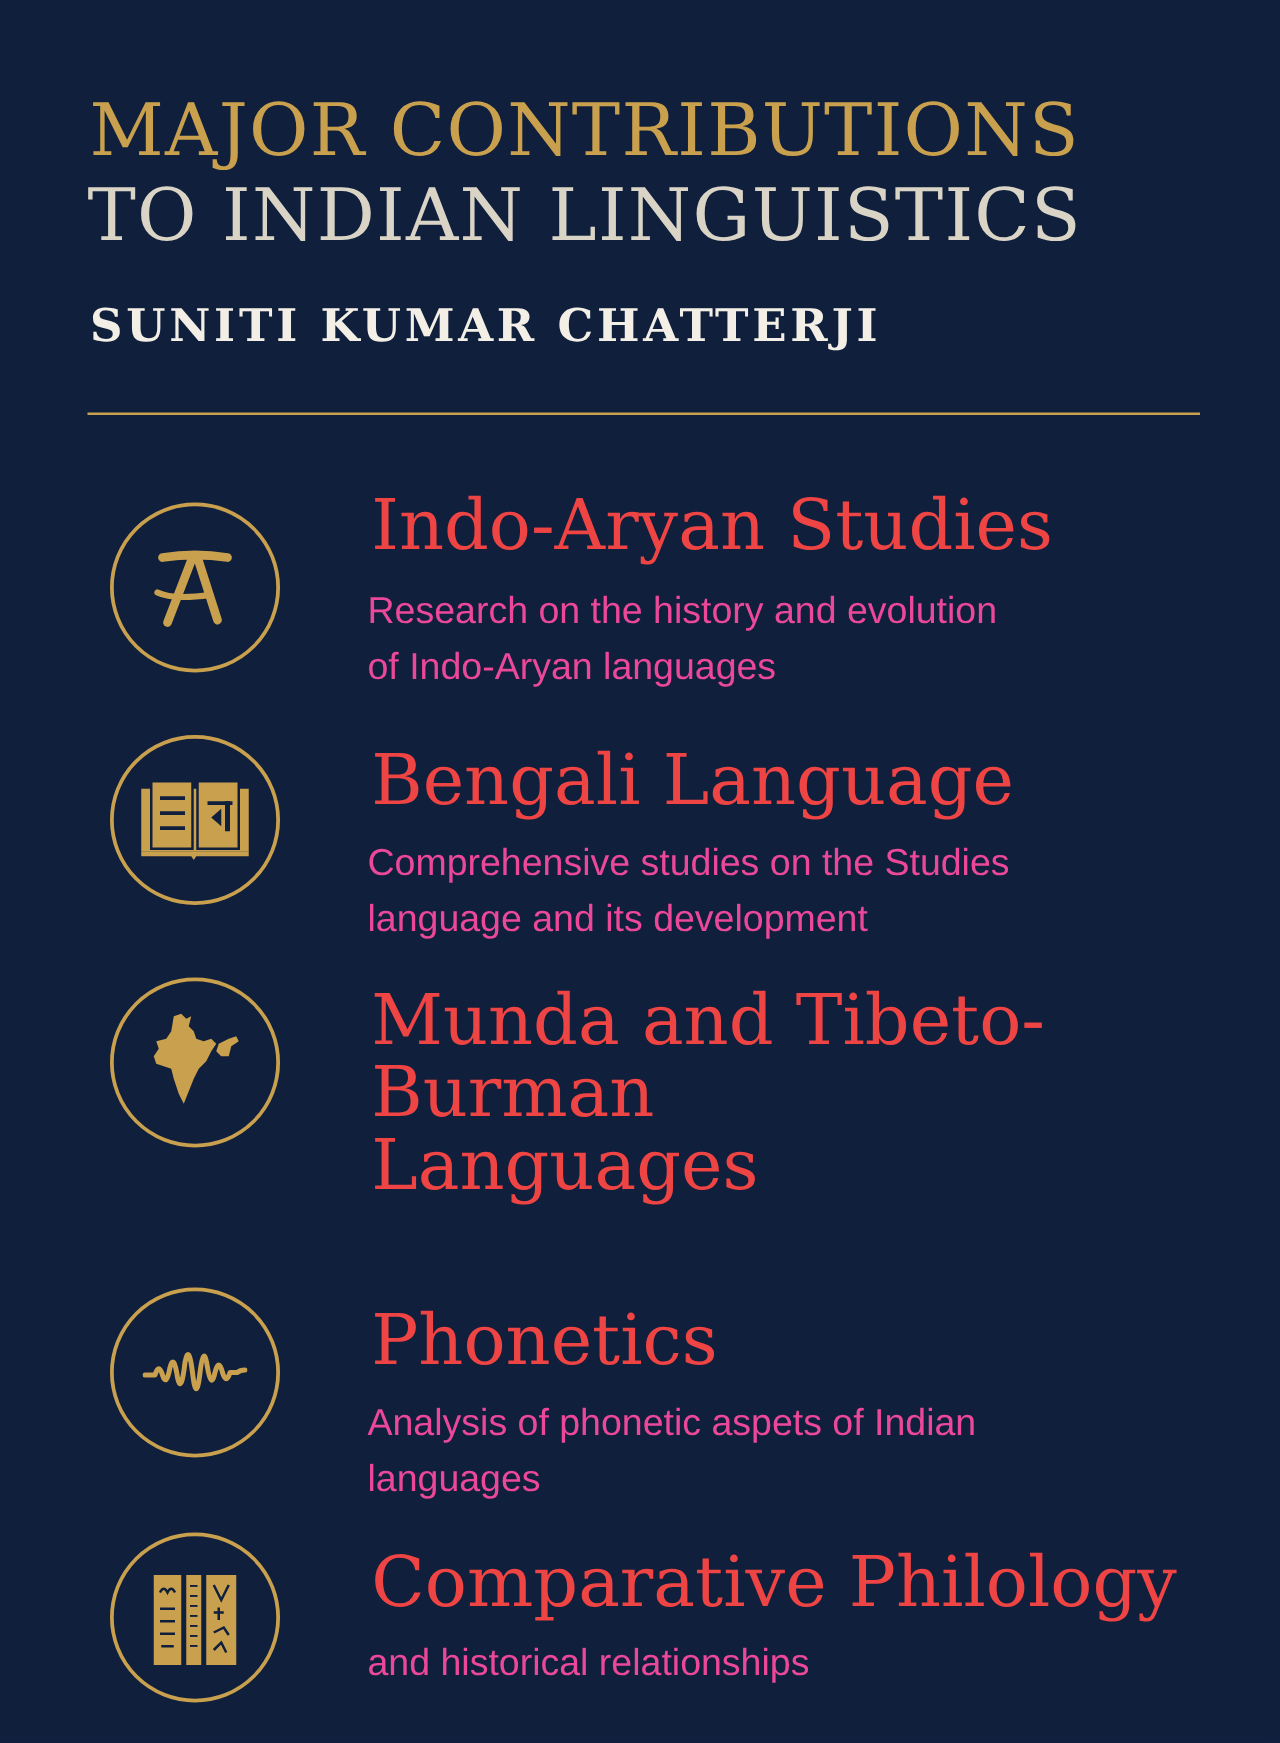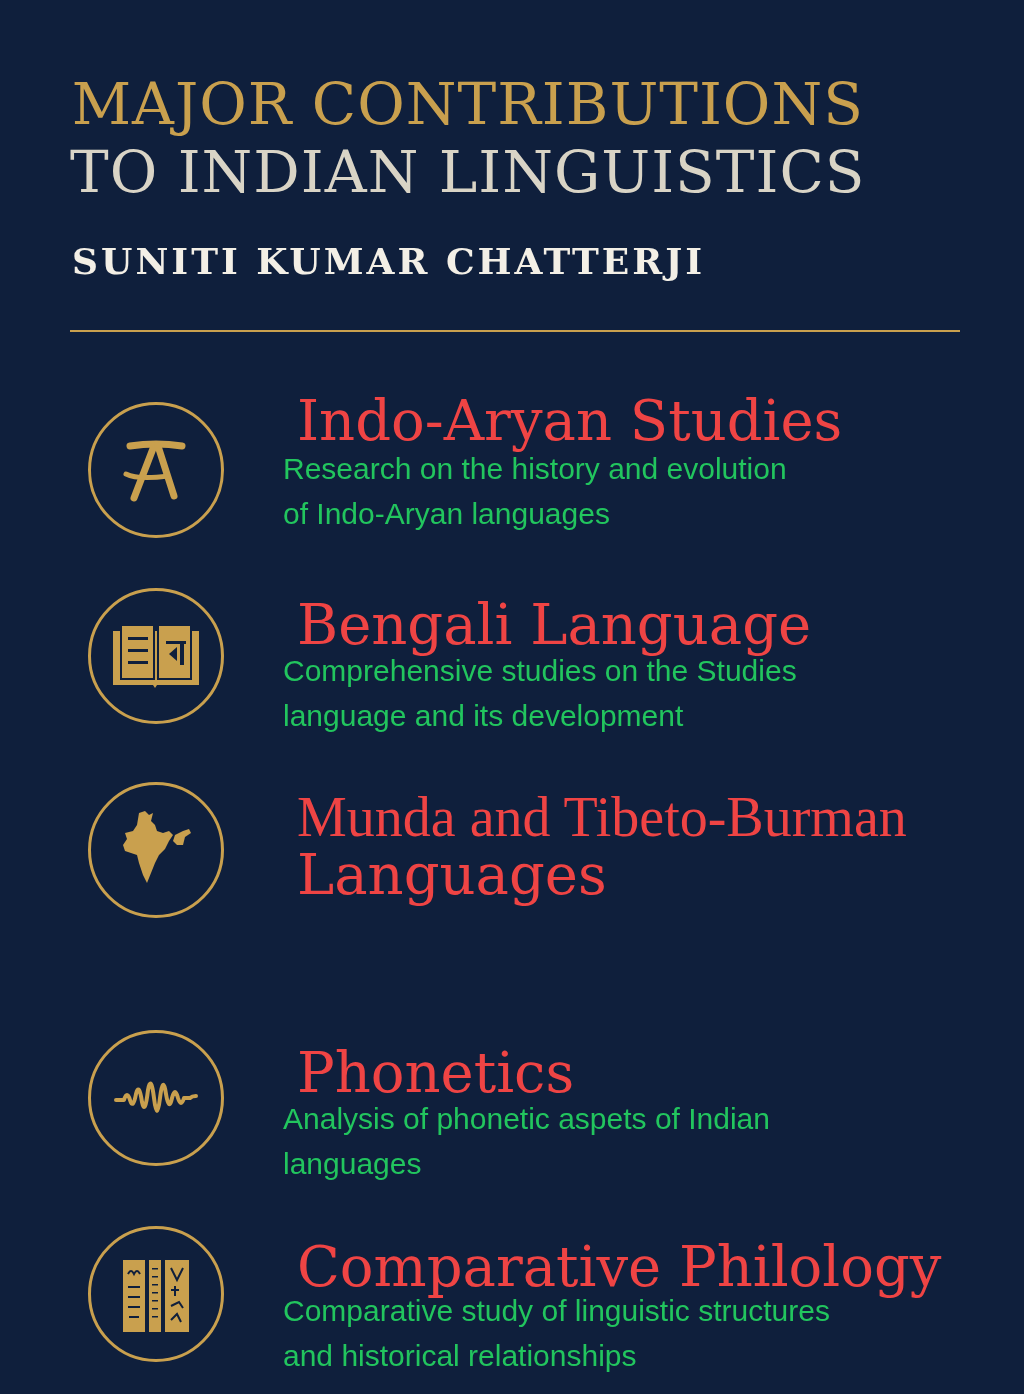--- a/index.html
+++ b/index.html
@@ -32,23 +32,23 @@
     display:flex; align-items:center; justify-content:center;
   }
   .circle svg { display:block; }
   .item-title {
     position:absolute; left:281px;
     font-family:"DejaVu Serif", "Liberation Serif", serif;
     font-size:56px; line-height:58px; color:#ef4444; font-weight:normal;
     margin:16px; width:700px;
   }
   .item-desc {
-    position:absolute; left:283px;
+    position:absolute; left:294px;
     font-family:"Liberation Sans", "DejaVu Sans", sans-serif;
-    font-size:30px; line-height:45px; color:#22c55e; width:680px;
+    font-size:30px; line-height:45px; color:#ec4899; width:680px;margin-top:20px;
   }
 </style>
 </head>
 <body>
 
 <h1 class="title">
   <span class="l1">MAJOR CONTRIBUTIONS</span>
   <span class="l2">TO INDIAN LINGUISTICS</span>
 </h1>
 <div class="author">SUNITI KUMAR CHATTERJI</div>
@@ -93,21 +93,21 @@
 </div>
 
 <div class="item" style="top:0;">
   <div class="circle" style="top:782px;">
     <svg width="90" height="90" viewBox="0 0 90 90">
       <path d="M28 8 L34 6 L38 10 L42 8 L40 16 L44 20 L46 26 L52 28 L58 26 L62 30 L58 36 L54 44 L48 50 L44 58 L40 68 L36 78 L32 70 L28 58 L26 50 L20 48 L14 46 L12 40 L16 34 L14 28 L22 26 L26 20 Z" fill="#c9a04e"></path>
       <path d="M64 30 L72 26 L78 24 L80 28 L74 32 L72 40 L66 40 L62 36 Z" fill="#c9a04e"></path>
     </svg>
   </div>
   <h2 class="item-title" style="top:772px;">
-    <span style="display:block;font-family:Liberation Serif, serif;">Munda and Tibeto-Burman</span>
+    <span style="display:block;">Munda and Tibeto-Burman</span>
     <span style="display:block;">Languages</span>
   </h2>
   <div class="item-desc" style="top:900px;">
   </div>
 </div>
 
 <div class="item" style="top:0;">
   <div class="circle" style="top:1030px;">
     <svg width="84" height="60" viewBox="0 0 84 60">
       <path d="M2 32 L10 32 Q13 22 16 32 Q19 42 22 26 Q25 14 28 34 Q31 48 34 22 Q37 6 40 30 Q43 56 46 30 Q49 6 52 26 Q55 44 58 30 Q61 18 64 30 Q67 40 70 30 L76 30 Q78 28 82 28" stroke="#c9a04e" stroke-width="4" fill="none" stroke-linecap="round" stroke-linejoin="round"></path>
@@ -139,16 +139,15 @@
       <rect x="31" y="54" width="6" height="1.5" fill="#0f1f3c"></rect>
       <rect x="31" y="62" width="6" height="1.5" fill="#0f1f3c"></rect>
       <path d="M50 14 L56 26 L62 14" stroke="#0f1f3c" stroke-width="2" fill="none"></path>
       <path d="M50 36 L58 36 M54 32 L54 42" stroke="#0f1f3c" stroke-width="2" fill="none"></path>
       <path d="M50 52 L58 48 L62 54" stroke="#0f1f3c" stroke-width="2" fill="none"></path>
       <path d="M50 66 L56 60 L60 68" stroke="#0f1f3c" stroke-width="2" fill="none"></path>
     </svg>
   </div>
   <h2 class="item-title" style="top:1222px;">Comparative Philology</h2>
   <div class="item-desc" style="top:1288px;">
-    <div>Comparative study of linguistic structures</div>
     <div>and historical relationships</div>
   </div>
 </div>
 
 </body></html>

